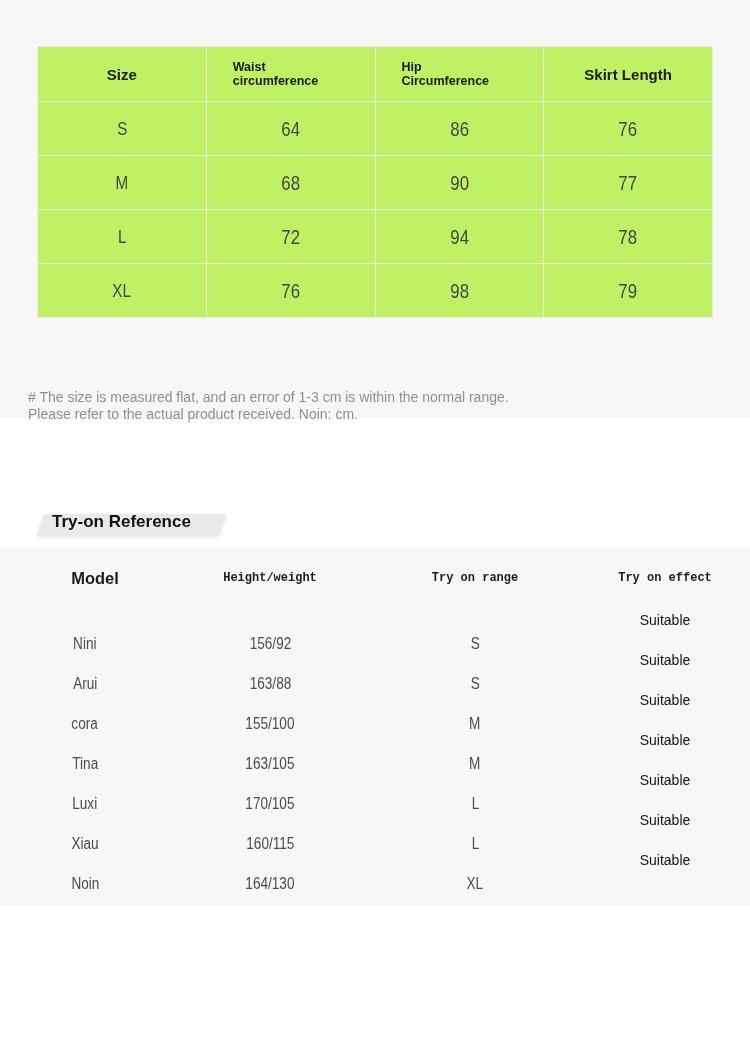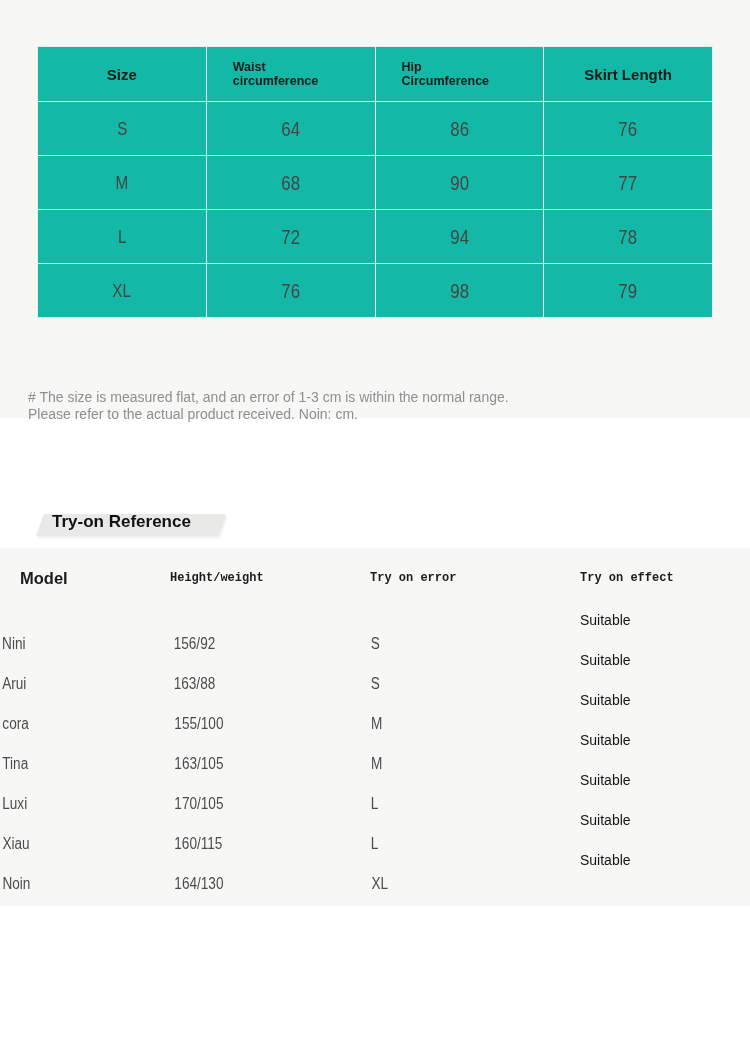--- a/index.html
+++ b/index.html
@@ -16,21 +16,21 @@
     position: absolute; left: 0; top: 0;
     width: 750px; height: 418px;
     background: #f7f7f6;
   }
 
   table.size-table {
     position: absolute; left: 37px; top: 46px;
     width: 676px;
     border-collapse: collapse;
     table-layout: fixed;
-    background: #14b8a6;
+    background: #bef264;
   }
   .size-table th, .size-table td {
     border: 1px solid #ebebeb;
     text-align: center;
     vertical-align: middle;
     padding: 0;
   }
   .size-table th { height: 54px; color: #1c1c1c; }
   .size-table td { height: 53px; }
   .hdr-big { font-size: 15px; font-weight: bold; }
@@ -78,21 +78,21 @@
   
   .section-tryon {
     position: absolute; left: 0; top: 548px;
     width: 750px; height: 358px;
     background: #f7f7f6;
     padding-top: 8px;
     box-sizing: border-box;
   }
   .trow { display: flex; align-items: center; height: 40px; }
   .trow.thead { height: 44px; }
-  .tc { }
+  .tc { text-align: center; }
   .c1 { width: 170px; }
   .c2 { width: 200px; }
   .c3 { width: 210px; }
   .c4 { width: 170px; }
   .thead .c1 { padding-left: 20px; box-sizing: border-box; }
   .th-model  { font-size: 16.5px; font-weight: bold; color: #1c1c1c; }
   .th-other  { font-size: 12px; font-weight: bold; color: #1c1c1c; font-family: Liberation Mono, monospace; }
   .tval      { font-size: 16px; color: #4c4c4c; margin-top: 48px; }
   .teffect   { font-size: 14px; font-weight: normal; color: #141414; }
 </style>
@@ -150,21 +150,21 @@
 <div class="tryon-heading">
   <div class="strip"></div>
   <span class="strip-text">Try-on Reference</span>
 </div>
 
 <div class="section-tryon">
 
   <div class="trow thead">
     <div class="tc c1 th-model">Model</div>
     <div class="tc c2 th-other">Height/weight</div>
-    <div class="tc c3 th-other">Try on error</div>
+    <div class="tc c3 th-other">Try on range</div>
     <div class="tc c4 th-other">Try on effect</div>
   </div>
 
   <div class="trow">
     <div class="tc c1 tval"><span class="cond-m">Nini</span></div>
     <div class="tc c2 tval"><span class="cond-m">156/92</span></div>
     <div class="tc c3 tval"><span class="cond-m">S</span></div>
     <div class="tc c4 teffect">Suitable</div>
   </div>
   <div class="trow">

